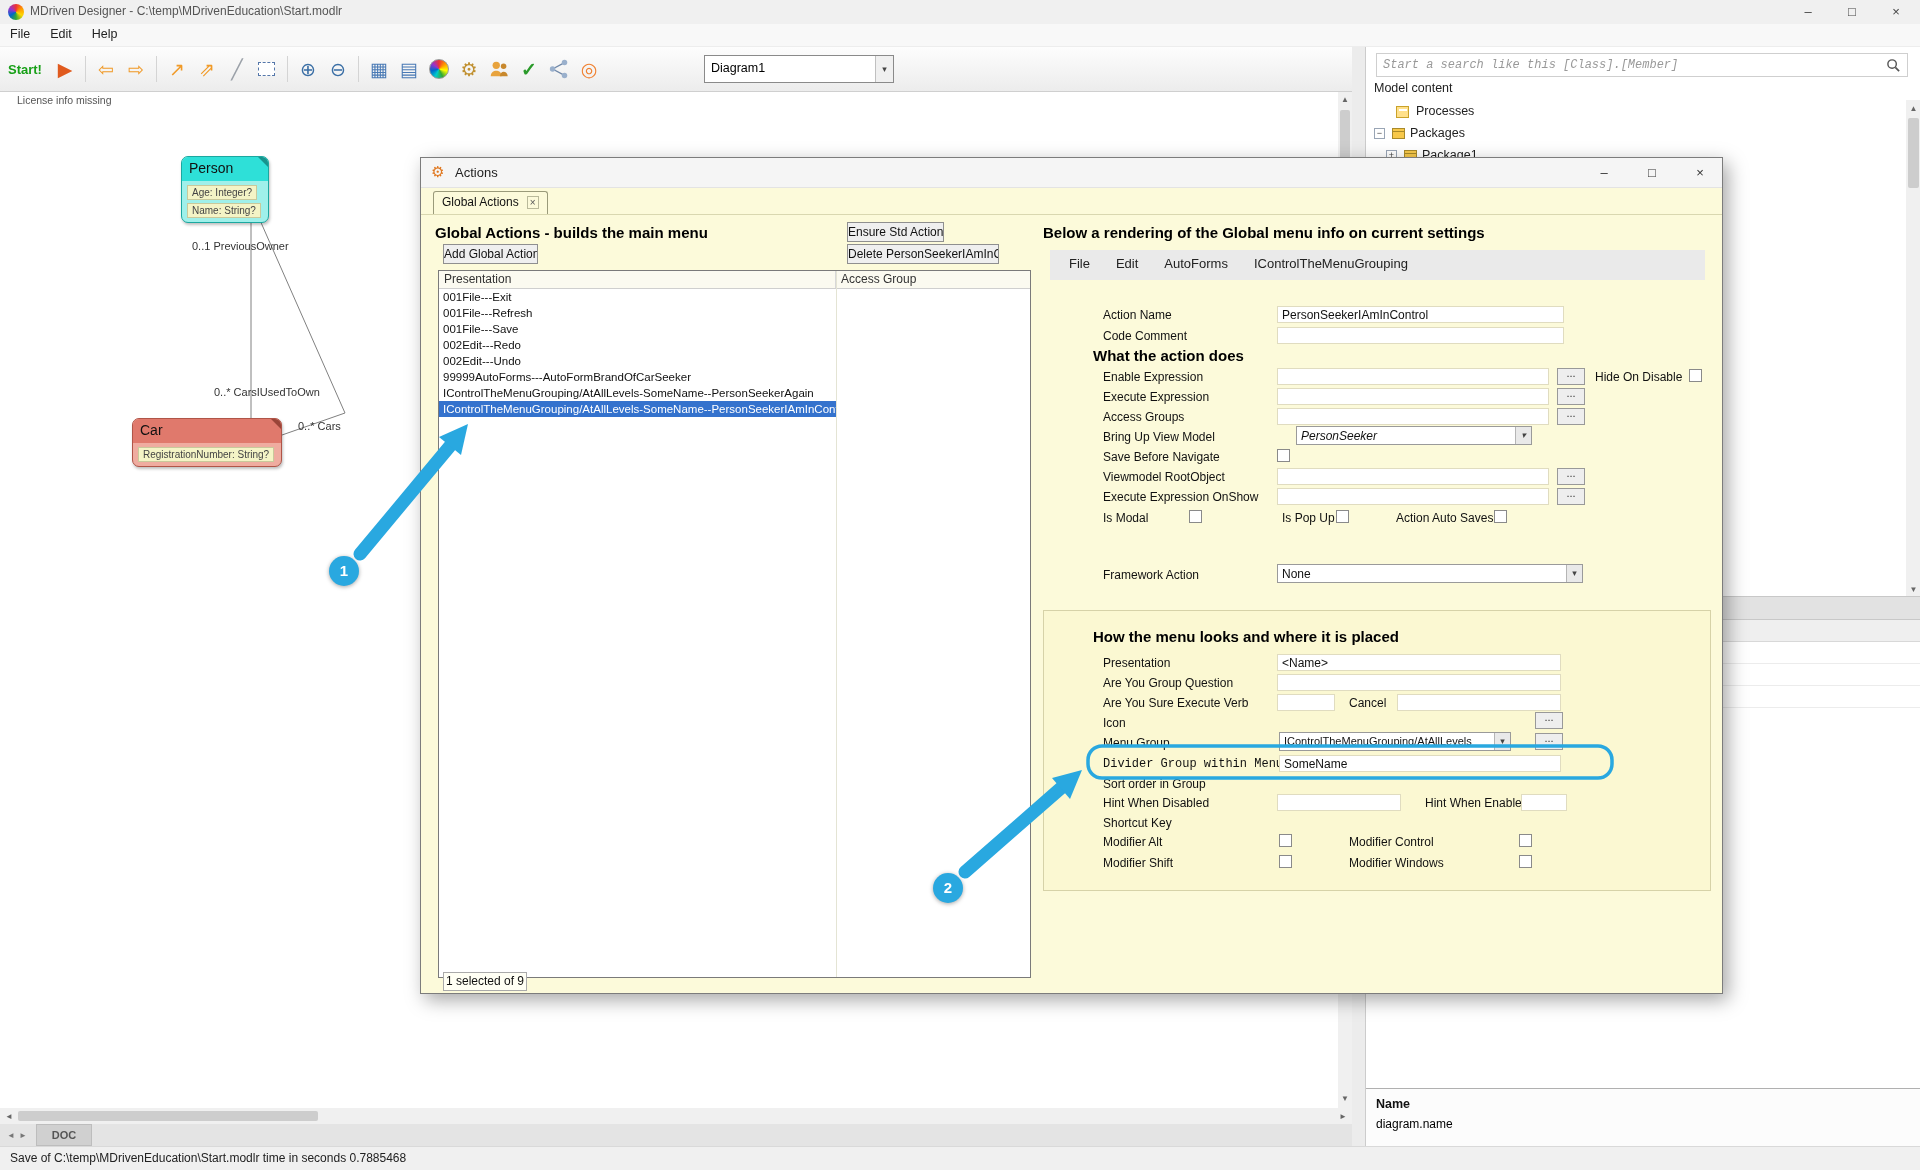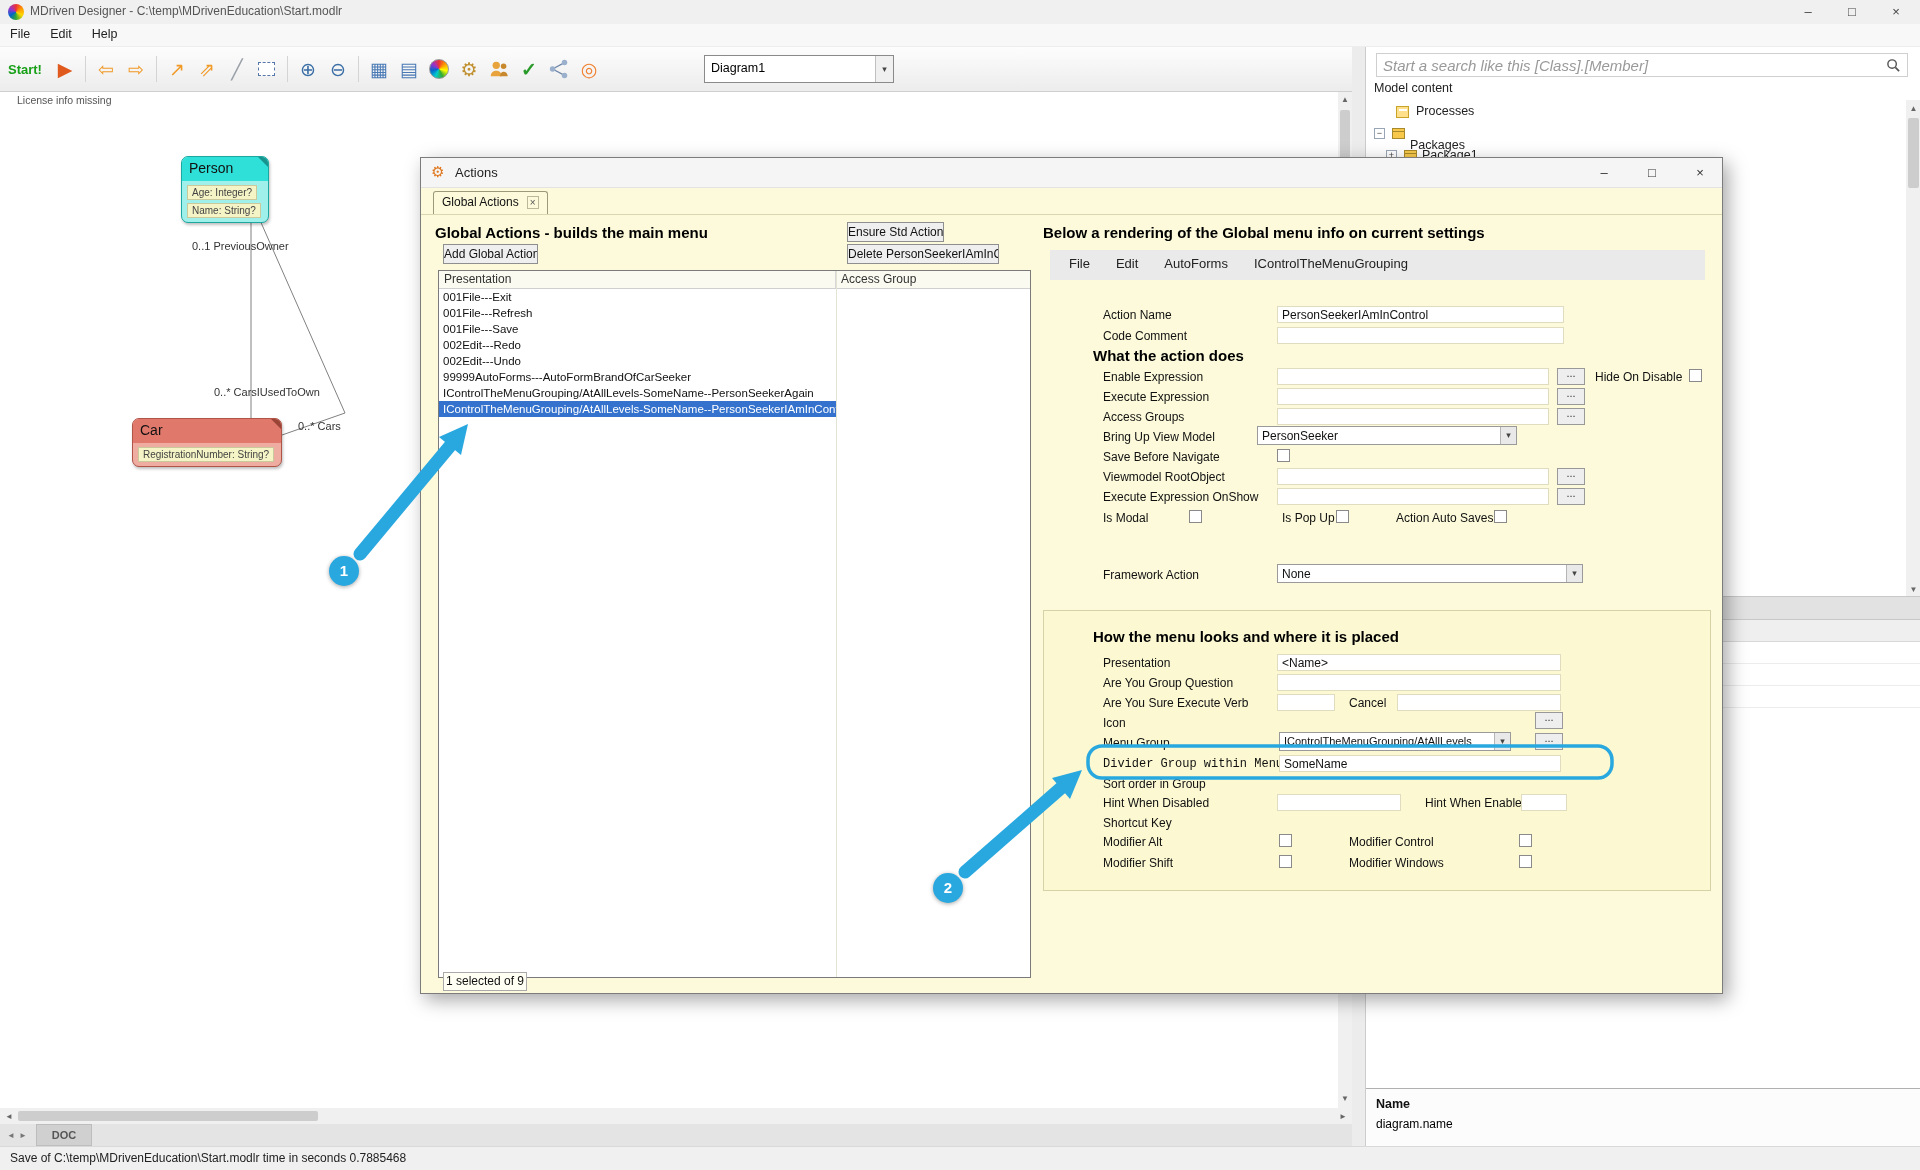--- a/index.html
+++ b/index.html
@@ -64,22 +64,22 @@
              border:1px solid #bdbdbd; font-size:11px; font-weight:bold; color:#555; text-align:center; line-height:20px; }
   .statusbar { position:absolute; left:0; top:1146px; width:1920px; height:24px; background:#f0f0f0;
                border-top:1px solid #d9d9d9; font-size:12px; color:#222; padding:4px 0 0 10px; }
 
   
   .splitter { position:absolute; left:1352px; top:47px; width:13px; height:1099px; background:#ececec; }
   .sidebar { position:absolute; left:1365px; top:47px; width:555px; height:1099px; background:#fff;
              border-left:1px solid #cccccc; }
   .search-box { position:absolute; left:10px; top:6px; width:532px; height:24px; background:#fff;
                 border:1px solid #cfcfcf; }
-  .search-box input { width:505px; height:100%; border:none; outline:none; font-size:15px; font-style:italic;
-                      color:#666; padding:0 6px; background:transparent; font-family:Liberation Sans, sans-serif; }
+  .search-box input { width:505px; height:100%; border:none; outline:none; font-size:12px; font-style:italic;
+                      color:#666; padding:0 6px; background:transparent; font-family:Liberation Mono, monospace; }
   .search-box input::placeholder { color:#999; font-style:italic; }
   .mc-head { position:absolute; left:0; top:34px; width:555px; height:20px; font-size:12.5px; color:#222;
              padding-left:8px; }
   .tree-item { position:absolute; font-size:12.5px; color:#222; white-space:nowrap; }
   .expander { position:absolute; width:11px; height:11px; border:1px solid #99a5b5; background:#fff;
               font-size:9px; line-height:9px; text-align:center; color:#444; }
   .pkg-icon { position:absolute; width:13px; height:11px; background:#f7c84a; border:1px solid #a98a2a; }
   .pkg-icon::before { content:""; position:absolute; left:0; top:2px; width:100%; border-top:1px solid #a98a2a; }
   .proc-icon { position:absolute; width:13px; height:12px; background:#ffe08a; border:1px solid #c9a22a; }
   .proc-icon::before { content:""; position:absolute; left:2px; top:2px; width:8px; height:2px; background:#fff; }
@@ -272,21 +272,21 @@
         <line x1="10" y1="10" x2="14" y2="14" stroke="#555" stroke-width="1.8"></line>
       </svg>
     </div>
     <div class="mc-head">Model content</div>
 
     <span class="proc-icon" style="left:30px;top:59px;"></span>
     <span class="tree-item" style="left:50px;top:57px;">Processes</span>
 
     <span class="expander" style="left:8px;top:81px;">−</span>
     <span class="pkg-icon" style="left:26px;top:81px;"></span>
-    <span class="tree-item" style="left:44px;top:91px;">Packages</span>
+    <span class="tree-item" style="left:44px;top:79px;">Packages</span>
 
     <span class="expander" style="left:20px;top:103px;">+</span>
     <span class="pkg-icon" style="left:38px;top:103px;"></span>
     <span class="tree-item" style="left:56px;top:101px;">Package1</span>
 
     <div class="sb" style="left:540px;top:53px;width:15px;height:499px;">
       <span class="sb-arrow" style="left:0;top:4px;width:15px;">▲</span>
       <span class="sb-thumb" style="left:2px;top:18px;width:11px;height:70px;"></span>
       <span class="sb-arrow" style="left:0;top:485px;width:15px;">▼</span>
     </div>
@@ -390,21 +390,21 @@
 
     <span class="lbl" style="left:682px;top:232px;">Execute Expression</span>
     <span class="tin" style="left:856px;top:230px;width:272px;"></span>
     <span class="mini" style="left:1136px;top:230px;">...</span>
 
     <span class="lbl" style="left:682px;top:252px;">Access Groups</span>
     <span class="tin" style="left:856px;top:250px;width:272px;"></span>
     <span class="mini" style="left:1136px;top:250px;">...</span>
 
     <span class="lbl" style="left:682px;top:272px;">Bring Up View Model</span>
-    <span class="combo" style="left:836px;top:268px;width:260px;">
+    <span class="combo" style="left:875px;top:268px;width:236px;font-style:italic;">
       <span class="val">PersonSeeker</span>
       <span class="arr">▾</span>
     </span>
 
     <span class="lbl" style="left:682px;top:292px;">Save Before Navigate</span>
     <span class="cb" style="left:856px;top:291px;"></span>
 
     <span class="lbl" style="left:682px;top:312px;">Viewmodel RootObject</span>
     <span class="tin" style="left:856px;top:310px;width:272px;"></span>
     <span class="mini" style="left:1136px;top:310px;">...</span>

